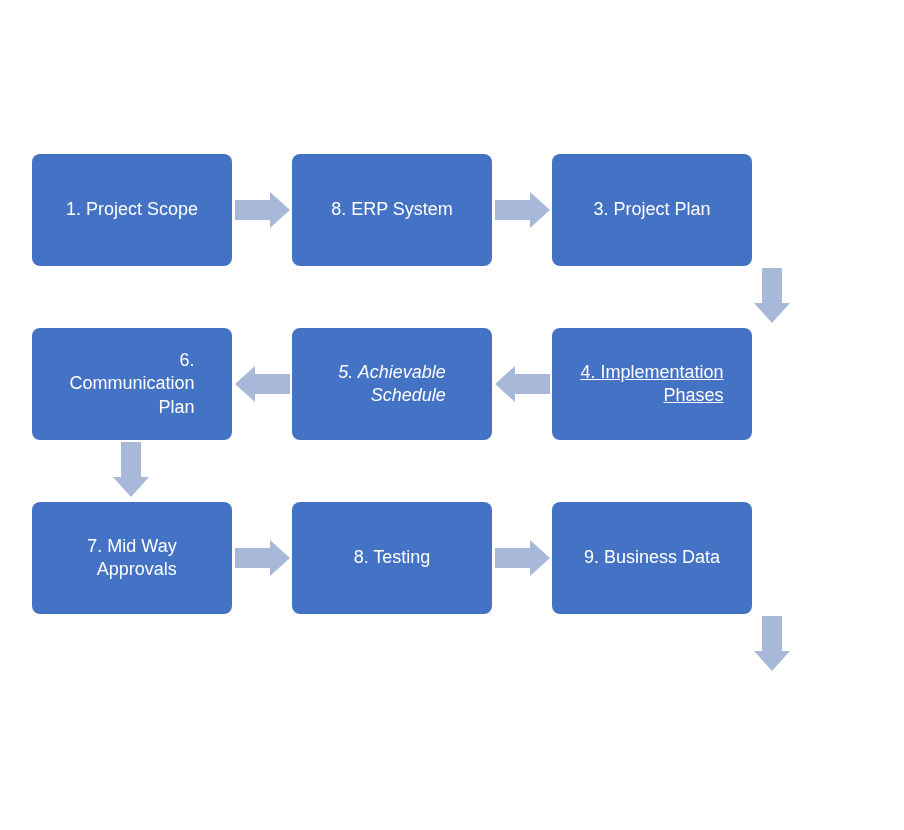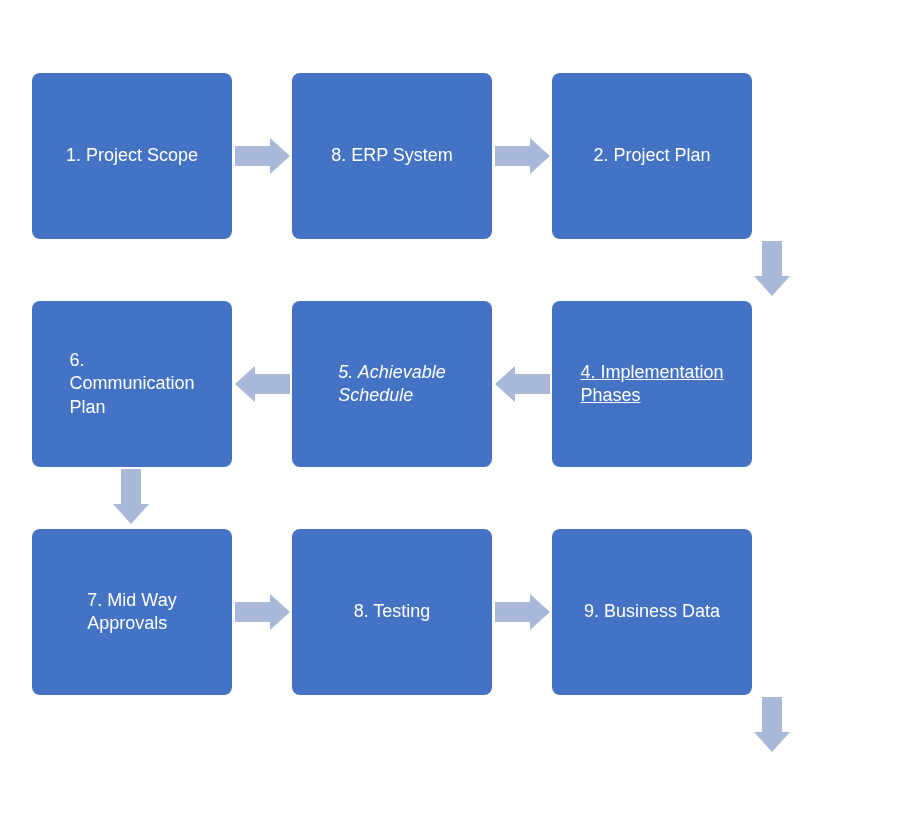--- a/index.html
+++ b/index.html
@@ -21,26 +21,26 @@
       align-items: center;
       justify-content: flex-start;
       margin-bottom: 0;
     }
     .box {
       background: #4472C4;
       border-radius: 8px;
       color: #ffffff;
       font-size: 18px;
       font-weight: 500;
-      text-align: left;
+      text-align: right;
       display: flex;
       align-items: center;
       justify-content: center;
       width: 200px;
-      height: 166px;
+      height: 112px;
       flex-shrink: 0;
       line-height: 1.3;
       padding: 10px;
     }
     .arrow-h {
       width: 60px;
       height: 50px;
       flex-shrink: 0;
       display: flex;
       align-items: center;
@@ -67,21 +67,21 @@
     </div>
     <div class="box">
       <span>8. ERP System</span>
     </div>
     <div class="arrow-h">
       <svg viewBox="0 0 55 45" xmlns="http://www.w3.org/2000/svg">
         <polygon points="0,12 35,12 35,4 55,22 35,40 35,32 0,32" fill="#a8b8d8"></polygon>
       </svg>
     </div>
     <div class="box">
-      <span>2. Project Plan</span>
+      <span>3. Project Plan</span>
     </div>
   </div>
 
   <div style="display:flex; justify-content:flex-end; height:62px; align-items:center; padding-right:77px;">
     <svg viewBox="0 0 45 58" width="45" height="58" xmlns="http://www.w3.org/2000/svg">
       <polygon points="12,0 32,0 32,35 40,35 22,55 4,35 12,35" fill="#a8b8d8"></polygon>
     </svg>
   </div>
 
   <div class="row">

